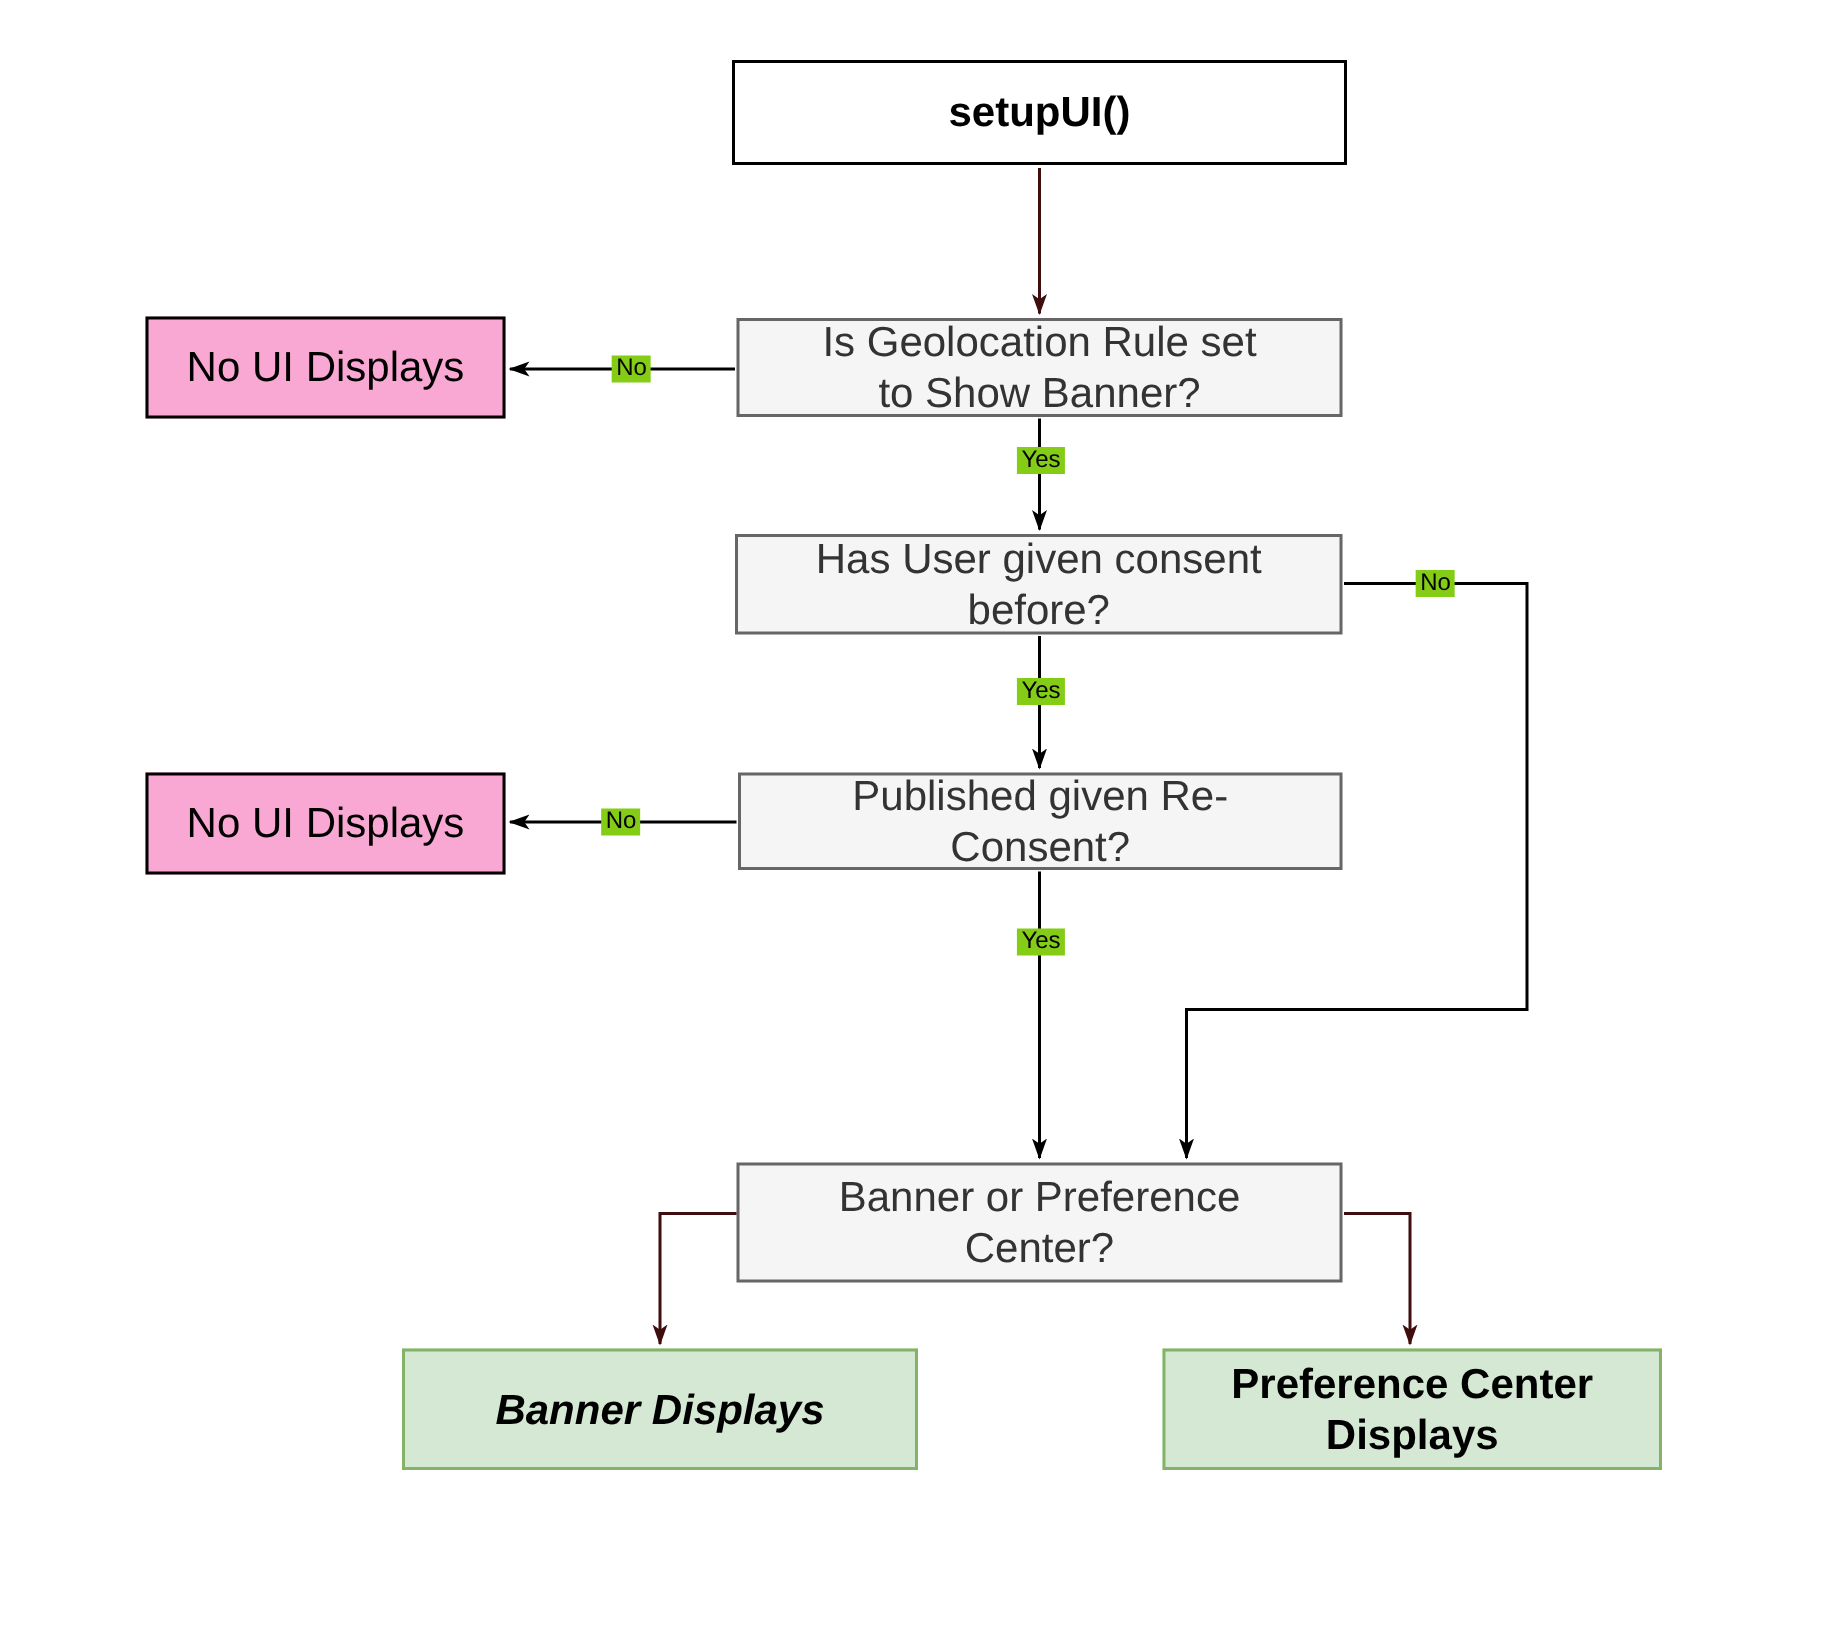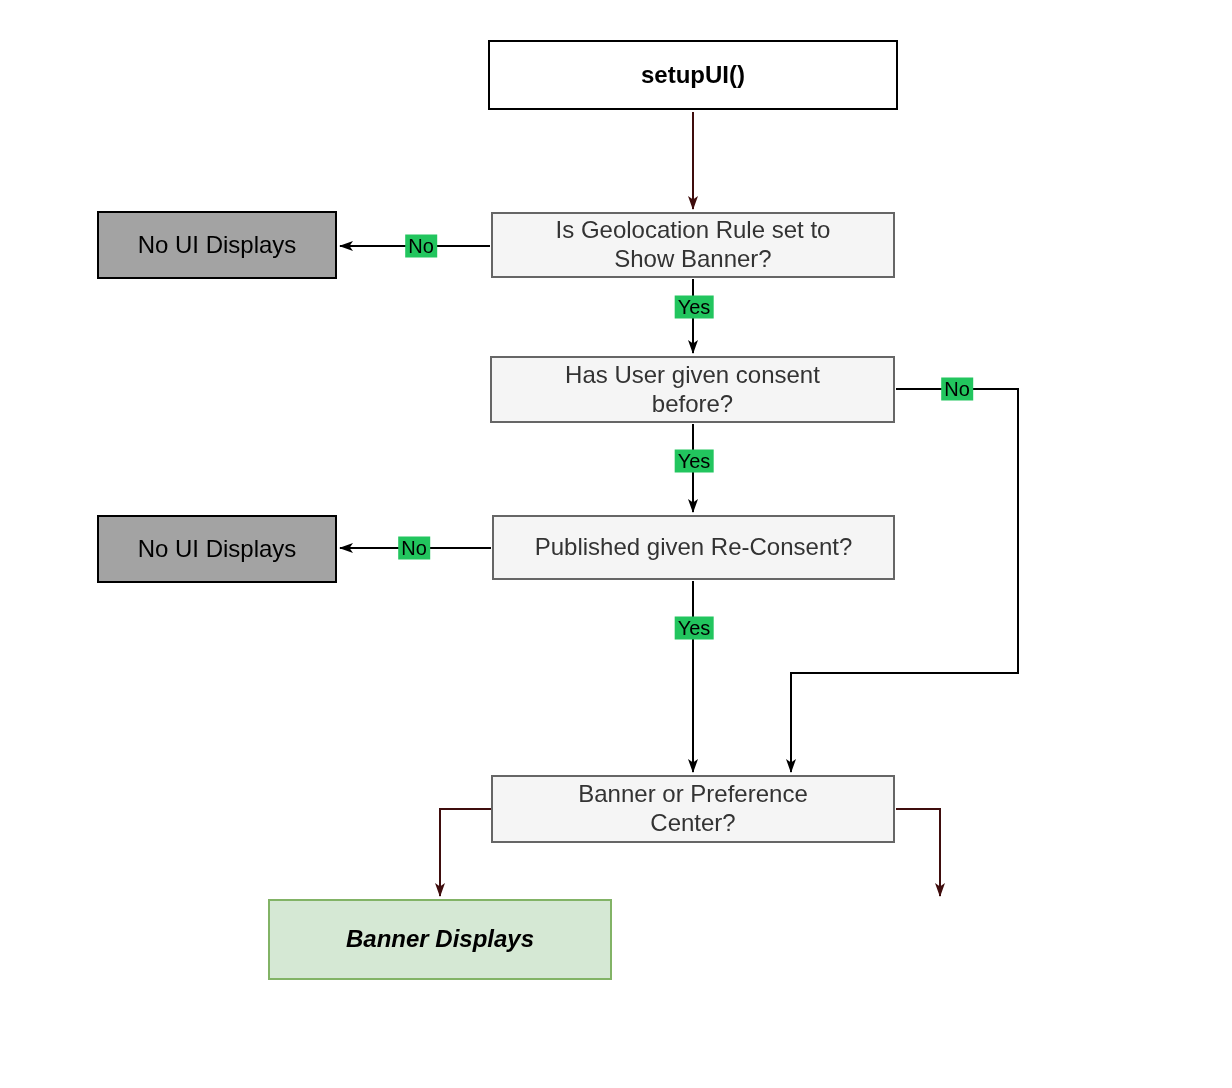--- a/index.html
+++ b/index.html
@@ -15,25 +15,25 @@
     background: #ffffff;
     overflow: hidden;
   }
   .node {
     position: absolute;
     box-sizing: border-box;
     display: flex;
     align-items: center;
     justify-content: center;
     text-align: center;
-    font-size: 24px;
+    font-size: 28px;
     line-height: 1.2;
   }
   .node-plain {
-    background: #a3a3a3;
+    background: #f9a8d4;
     border: 2px solid #000000;
     color: #000000;
   }
   .node-start {
     background: #FFFFFF;
     border: 2px solid #000000;
     color: #000000;
     font-weight: bold;
   }
   .node-decision {
@@ -57,23 +57,23 @@
   }
   .edges polyline {
     fill: none;
     stroke-width: 2;
   }
   .edge-black { stroke: #000000; }
   .edge-maroon { stroke: #3F0D0D; }
   .edge-label {
     position: absolute;
     transform: translate(-50%, -50%);
-    background: #22c55e;
+    background: #84cc16;
     color: #000000;
-    font-size: 20px;
+    font-size: 16px;
     padding: 0 3px;
     white-space: nowrap;
   }
 </style>
 </head>
 <body>
 
 <div class="canvas">
 
   <div class="node node-start" style="left:488px; top:40px; width:410px; height:70px;">
@@ -93,28 +93,31 @@
   </div>
 
   <div class="node node-plain" style="left:97px; top:515px; width:240px; height:68px;">
     <span>No UI Displays</span>
   </div>
 
   <div class="node node-decision" style="left:492px; top:515px; width:403px; height:65px;">
     <span>Published given Re-Consent?</span>
   </div>
 
-  <div class="node node-decision" style="left:491px; top:775px; width:404px; height:68px;">
+  <div class="node node-decision" style="left:491px; top:775px; width:404px; height:80px;">
     <span>Banner or Preference Center?</span>
   </div>
 
   <div class="node node-result" style="left:268px; top:899px; width:344px; height:81px;font-style:italic;">
     <span>Banner Displays</span>
   </div>
 
+  <div class="node node-result" style="left:775px; top:899px; width:333px; height:81px;">
+    <span>Preference Center Displays</span>
+  </div>
 
   <svg class="edges" viewBox="0 0 1232 1088" xmlns="http://www.w3.org/2000/svg">
     <defs>
       <marker id="arrow-black" markerUnits="userSpaceOnUse" markerWidth="16" markerHeight="12" refX="13" refY="5" orient="auto">
         <path d="M0,0 L14,5 L0,10 L3.5,5 Z" fill="#000000"></path>
       </marker>
       <marker id="arrow-maroon" markerUnits="userSpaceOnUse" markerWidth="16" markerHeight="12" refX="13" refY="5" orient="auto">
         <path d="M0,0 L14,5 L0,10 L3.5,5 Z" fill="#3F0D0D"></path>
       </marker>
     </defs>

